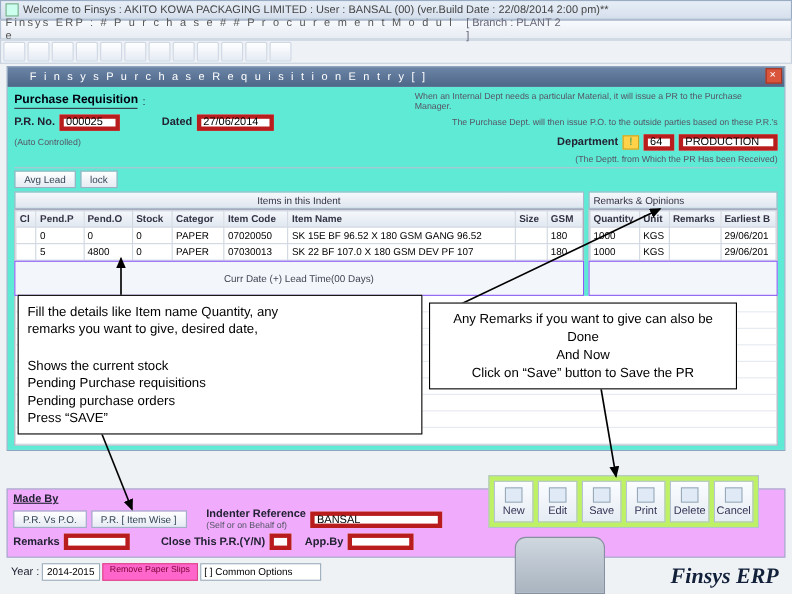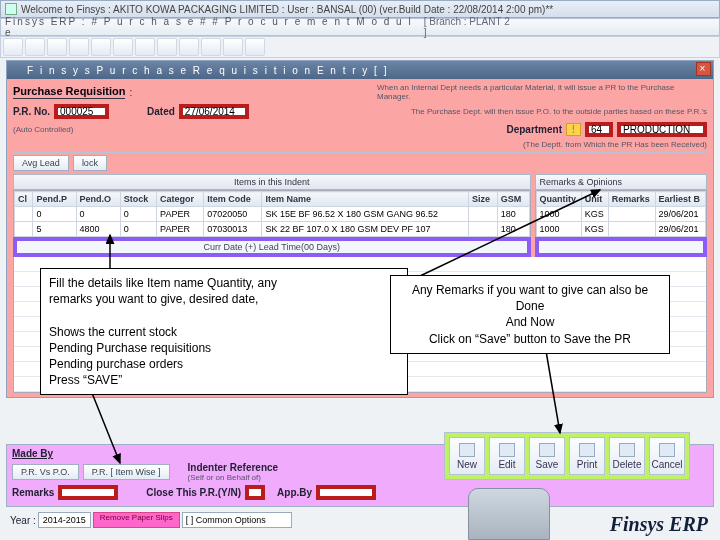--- a/index.html
+++ b/index.html
@@ -6,38 +6,38 @@
 body{width:720px;height:540px;background:#eef2f5;overflow:hidden;position:relative}
 .titlebar{height:18px;background:linear-gradient(#e7eef7,#d5dfec);border:1px solid #9aacc4;display:flex;align-items:center;padding:0 4px;font-size:10px;color:#444}
 .titlebar .ico{width:12px;height:12px;margin-right:4px;border:1px solid #7a8;background:#cfe}
 .module-bar{height:18px;background:linear-gradient(#f7f9fc,#e7ecf3);border:1px solid #b5c2d4;display:flex;align-items:center;padding:0 4px;font-size:10px;color:#555;letter-spacing:2px}
 .module-bar .branch{letter-spacing:0;margin-left:auto;margin-right:200px;color:#667}
 .toolbar{height:22px;background:#eef2f7;border:1px solid #c6d0dd;display:flex;align-items:center;gap:2px;padding:2px}
 .toolbar .tbtn{width:20px;height:18px;border:1px solid #cfd8e4;background:linear-gradient(#fff,#e4ebf4);border-radius:2px}
 .entry-win{margin:2px 6px;border:1px solid #8da3bf}
 .entry-title{height:18px;background:linear-gradient(#6c85a6,#4d6789);color:#fff;font-size:10px;display:flex;align-items:center;padding:0 20px;letter-spacing:2px;position:relative}
 .entry-title .close{position:absolute;right:2px;top:1px;width:15px;height:14px;background:#d9553c;border:1px solid #a03322;color:#fff;text-align:center;line-height:12px;cursor:pointer}
-.entry-body{background:#fca5a5;padding:4px 6px}
+.entry-body{background:#5eead4;padding:4px 6px}
 .row{display:flex;align-items:center;gap:4px;margin-bottom:3px}
 .lbl{font-size:10px;color:#223}
 .strong{font-weight:bold;font-size:11px;color:#001;border-bottom:1px solid #334;padding-bottom:1px}
 .fld{border:4px solid #b91c1c;background:#fff;height:15px;padding:0 2px;font-size:10px;display:inline-flex;align-items:center}
 .mini{font-size:8px;color:#556}
 .alert-ico{width:15px;height:13px;background:#ffd24a;border:1px solid #caa523;text-align:center;font-weight:bold;color:#7a5;line-height:11px}
 .tab-btn{border:1px solid #9fb0c5;background:linear-gradient(#fff,#e5ebf3);height:16px;padding:0 8px;display:inline-flex;align-items:center;font-size:9px;color:#345;cursor:pointer}
 .items-hdr{background:linear-gradient(#f6f8fb,#dfe6ef);border:1px solid #aab9cb;height:16px;display:flex;align-items:center;justify-content:center;font-size:9px;color:#334;font-weight:normal}
 .grid{border:1px solid #aab;background:#fff}
 .grid table{border-collapse:collapse;width:100%}
 .grid th,.grid td{border:1px solid #cfd6e0;font-size:9px;padding:1px 3px;text-align:left;height:15px;white-space:nowrap;overflow:hidden}
 .grid th{background:linear-gradient(#f4f7fb,#e0e7f0);color:#334}
 .remarks-side{border:1px solid #aab9cb;background:linear-gradient(#f6f8fb,#dfe6ef);height:16px;font-size:9px;color:#334;display:flex;align-items:center;padding:0 4px}
 .flex-split{display:flex;gap:4px}
 .flex-split .left-g{flex:3}
 .flex-split .right-g{flex:1}
-.lead-row{height:20px;border:4px solid #8b5cf6;background:#f3f6fa;font-size:9px;color:#445;display:flex;align-items:center;justify-content:center;margin-top:-1px}
+.lead-row{height:32px;border:1px solid #8b5cf6;background:#f3f6fa;font-size:9px;color:#445;display:flex;align-items:center;justify-content:center;margin-top:-1px}
 .annot{position:absolute;background:#fff;border:1.5px solid #000;padding:6px 8px;font-size:12px;font-family:Calibri,Arial;line-height:1.35;z-index:30}
 .annot p{font-size:12px;margin:0}
 svg.arrows{position:absolute;left:0;top:0;width:720px;height:540px;z-index:25;pointer-events:none}
 .bottom-sec{position:absolute;left:6px;right:6px;top:444px;border:1px solid #9fb0c5;background:#f0abfc;padding:3px 5px}
 .bottom-sec .row{margin-bottom:3px}
 .action-bar{position:absolute;right:30px;top:432px;display:flex;gap:4px;background:#bef264;padding:4px;border:1px solid #b4c1d2;z-index:10}
 .abtn{width:36px;height:38px;border:1px solid #b6c3d4;background:linear-gradient(#fbfdff,#e6ecf4);display:flex;flex-direction:column;align-items:center;justify-content:center;font-size:8px;color:#335;cursor:pointer;gap:2px}
 .abtn .ai{width:16px;height:14px;border:1px solid #9ab;background:#dfeaf6}
 .footer-strip{position:absolute;left:10px;bottom:12px;display:flex;align-items:center;gap:2px}
 .yearbox{border:1px solid #9ab;background:#fff;height:16px;padding:0 4px;font-size:9px;display:flex;align-items:center}
@@ -208,20 +208,21 @@
     <span class="lbl" style="font-weight:bold;text-decoration:underline">Made By</span>
   </div>
   <div class="row">
     <span class="tab-btn">P.R. Vs P.O.</span>
     <span class="tab-btn">P.R. [ Item Wise ]</span>
     <span style="width:10px"></span>
     <span>
       <div class="lbl" style="font-weight:bold">Indenter Reference</div>
       <div class="mini">(Self or on Behalf of)</div>
     </span>
+    <span class="fld" style="width:120px">BANSAL</span>
   </div>
   <div class="row">
     <span class="lbl" style="font-weight:bold">Remarks</span>
     <span class="fld" style="width:60px"></span>
     <span style="width:20px"></span>
     <span class="lbl" style="font-weight:bold">Close This P.R.(Y/N)</span>
     <span class="fld" style="width:20px"></span>
     <span class="lbl" style="font-weight:bold;margin-left:8px">App.By</span>
     <span class="fld" style="width:60px"></span>
   </div>
@@ -257,21 +258,21 @@
 <div class="footer-strip">
   <span class="lbl">Year :</span>
   <span class="yearbox">2014-2015</span>
   <span class="pinkbtn">Remove Paper Slips</span>
   <span class="combo">[ ] Common Options</span>
 </div>
 
 <div class="calc"></div>
 <div class="brand">Finsys ERP</div>
 
-<div class="annot" style="left:40px;top:268px;width:368px">
+<div class="annot" style="left:16px;top:268px;width:368px">
   <p>Fill the details like Item name Quantity, any</p>
   <p>remarks you want to give, desired date,</p>
   <p>&nbsp;</p>
   <p>Shows the current stock</p>
   <p>Pending Purchase requisitions</p>
   <p>Pending purchase orders</p>
   <p>Press “SAVE”</p>
 </div>
 <div class="annot" style="left:390px;top:275px;width:280px;text-align:center">
   <p>Any Remarks if you want to give can also be</p>

